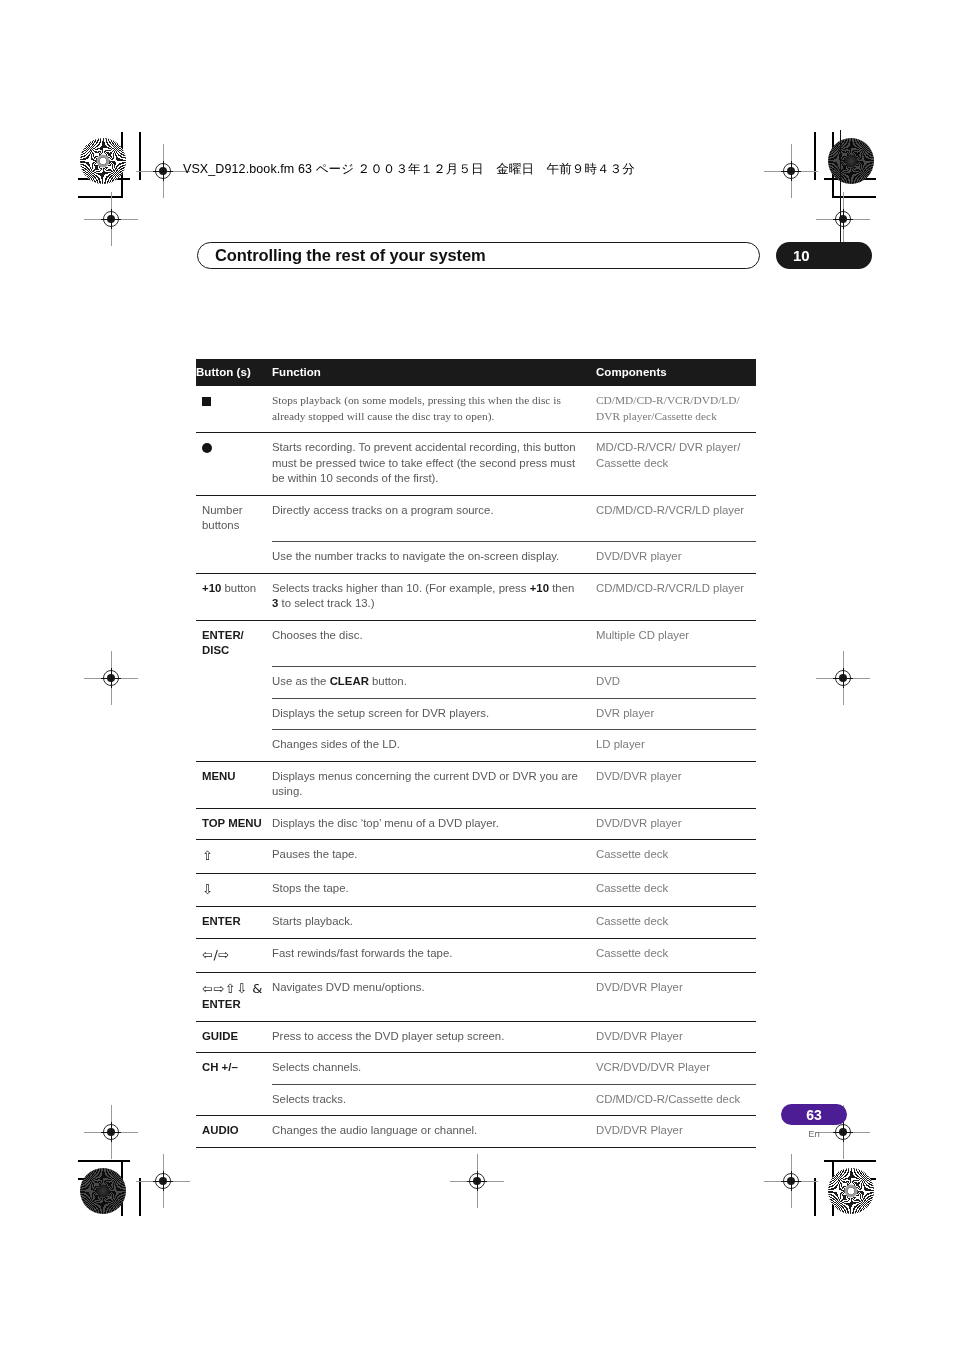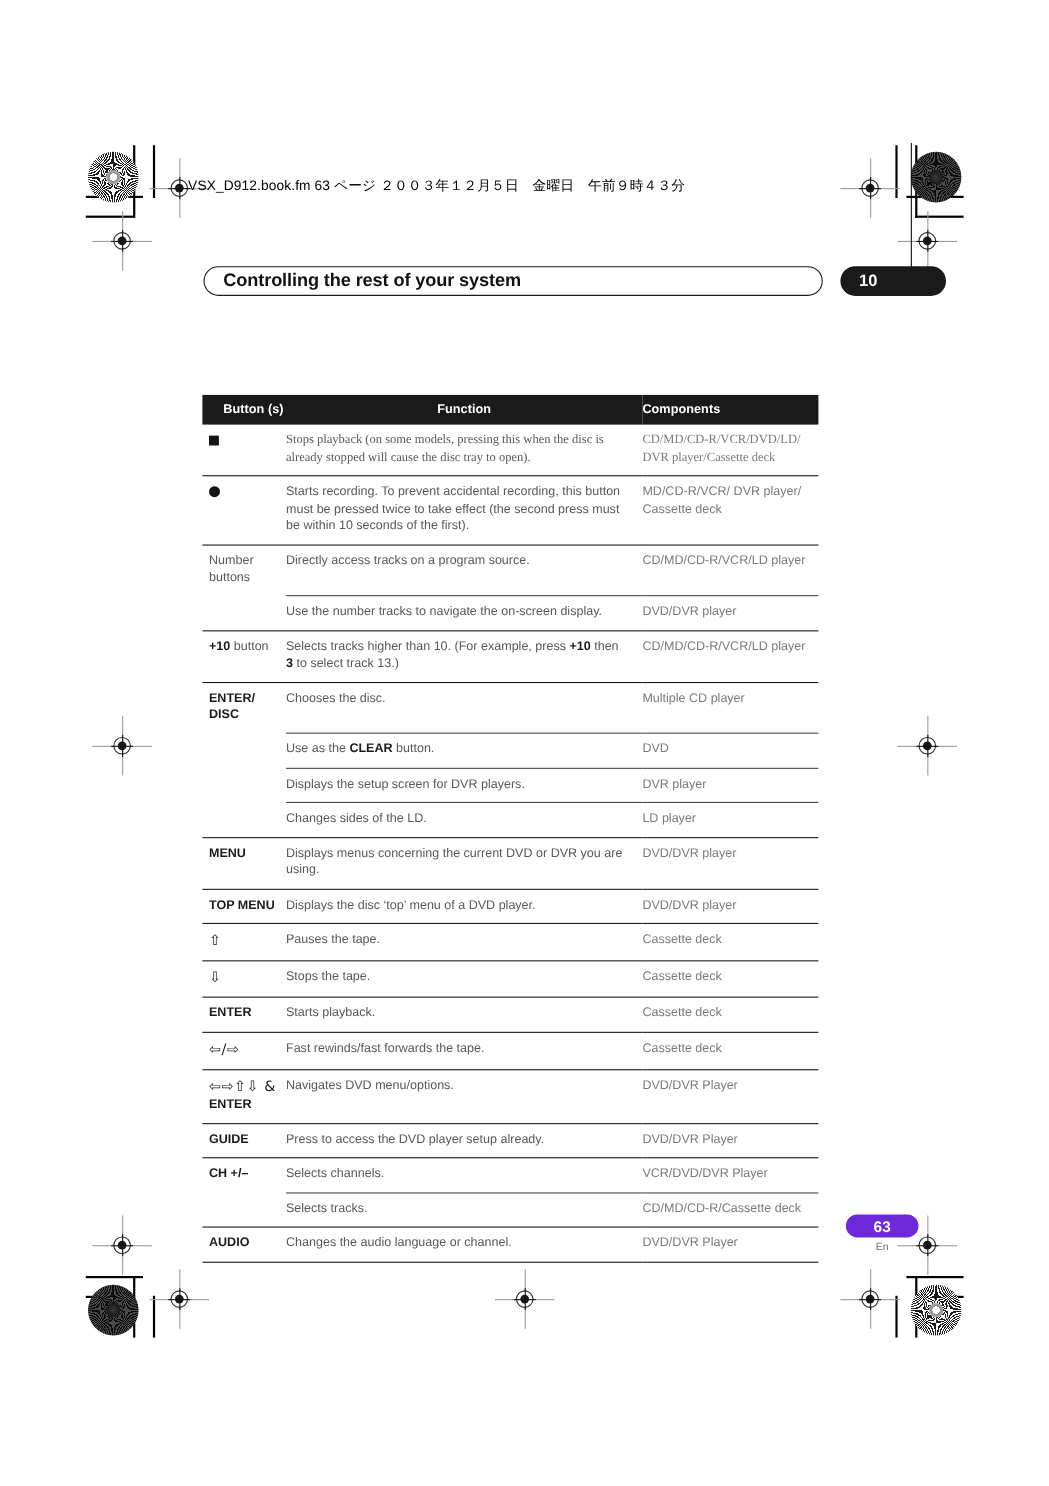--- a/index.html
+++ b/index.html
@@ -72,21 +72,21 @@
     background:
       repeating-conic-gradient(#0d0d0d 0deg 2.2deg, #4a4a4a 2.2deg 4.4deg);
   }
   .burst.dark::after {
     background: radial-gradient(circle, #3a3a3a 0%, #262626 40%, #101010 100%);
   }
 
   
   .page {
     position: absolute;
-    left: 0; top: 0;
+    left: 12px; top: 0;
     width: 850px; height: 1351px;
   }
 
   .filename-bar {
     position: absolute;
     left: 171px; top: 161px;
     font-size: 12.5px;
     color: #000;
     white-space: nowrap;
     letter-spacing: 0.1px;
@@ -146,22 +146,22 @@
 
   .tbl thead th {
     background: #1a1a1a;
     color: #ffffff;
     font-size: 11.5px;
     font-weight: bold;
     text-align: left;
     padding: 7px 0 8px 0;
     letter-spacing: 0.05px;
   }
-  .tbl thead th.h-btn  { padding-left: 19px; margin-left: 12px; }
-  .tbl thead th.h-fn   { padding-left: 0px; text-align: center; }
+  .tbl thead th.h-btn  { padding-left: 0; margin-left: 12px; }
+  .tbl thead th.h-fn   { padding-left: 0px; }
   .tbl thead th.h-comp { padding-left: 0px; }
 
   .tbl td {
     font-size: 11.4px;
     color: #58585a;
     vertical-align: top;
     padding: 7px 10px 8px 0;
     line-height: 1.36;
   }
   .tbl td.btn {
@@ -211,21 +211,21 @@
     border-radius: 50%;
     vertical-align: middle;
     margin-top: 1px;
   }
 
   
   .pagenum-badge {
     position: absolute;
     left: 769px; top: 1104px;
     width: 66px; height: 21px;
-    background: #6d28d9;
+    background: #4c1d95;
     border-radius: 11px;
     display: flex; align-items: center; justify-content: center;
   }
   .pagenum-badge span {
     color: #fff; font-size: 14px; font-weight: bold;
   }
   .pagelang {
     position: absolute;
     left: 769px; top: 1128px;
     width: 66px;
@@ -459,21 +459,21 @@
           <td class="fn">Fast rewinds/fast forwards the tape.</td>
           <td class="comp">Cassette deck</td>
         </tr>
         <tr class="grp">
           <td class="btn"><span class="glyph">⇦⇨⇧⇩ &amp;</span><br><span>ENTER</span></td>
           <td class="fn">Navigates DVD menu/options.</td>
           <td class="comp">DVD/DVR Player</td>
         </tr>
         <tr class="grp">
           <td class="btn">GUIDE</td>
-          <td class="fn">Press to access the DVD player setup already.</td>
+          <td class="fn">Press to access the DVD player setup screen.</td>
           <td class="comp">DVD/DVR Player</td>
         </tr>
         <tr class="grp">
           <td class="btn">CH +/–</td>
           <td class="fn">Selects channels.</td>
           <td class="comp">VCR/DVD/DVR Player</td>
         </tr>
         <tr class="sub">
           <td class="btn"></td>
           <td class="fn">Selects tracks.</td>

